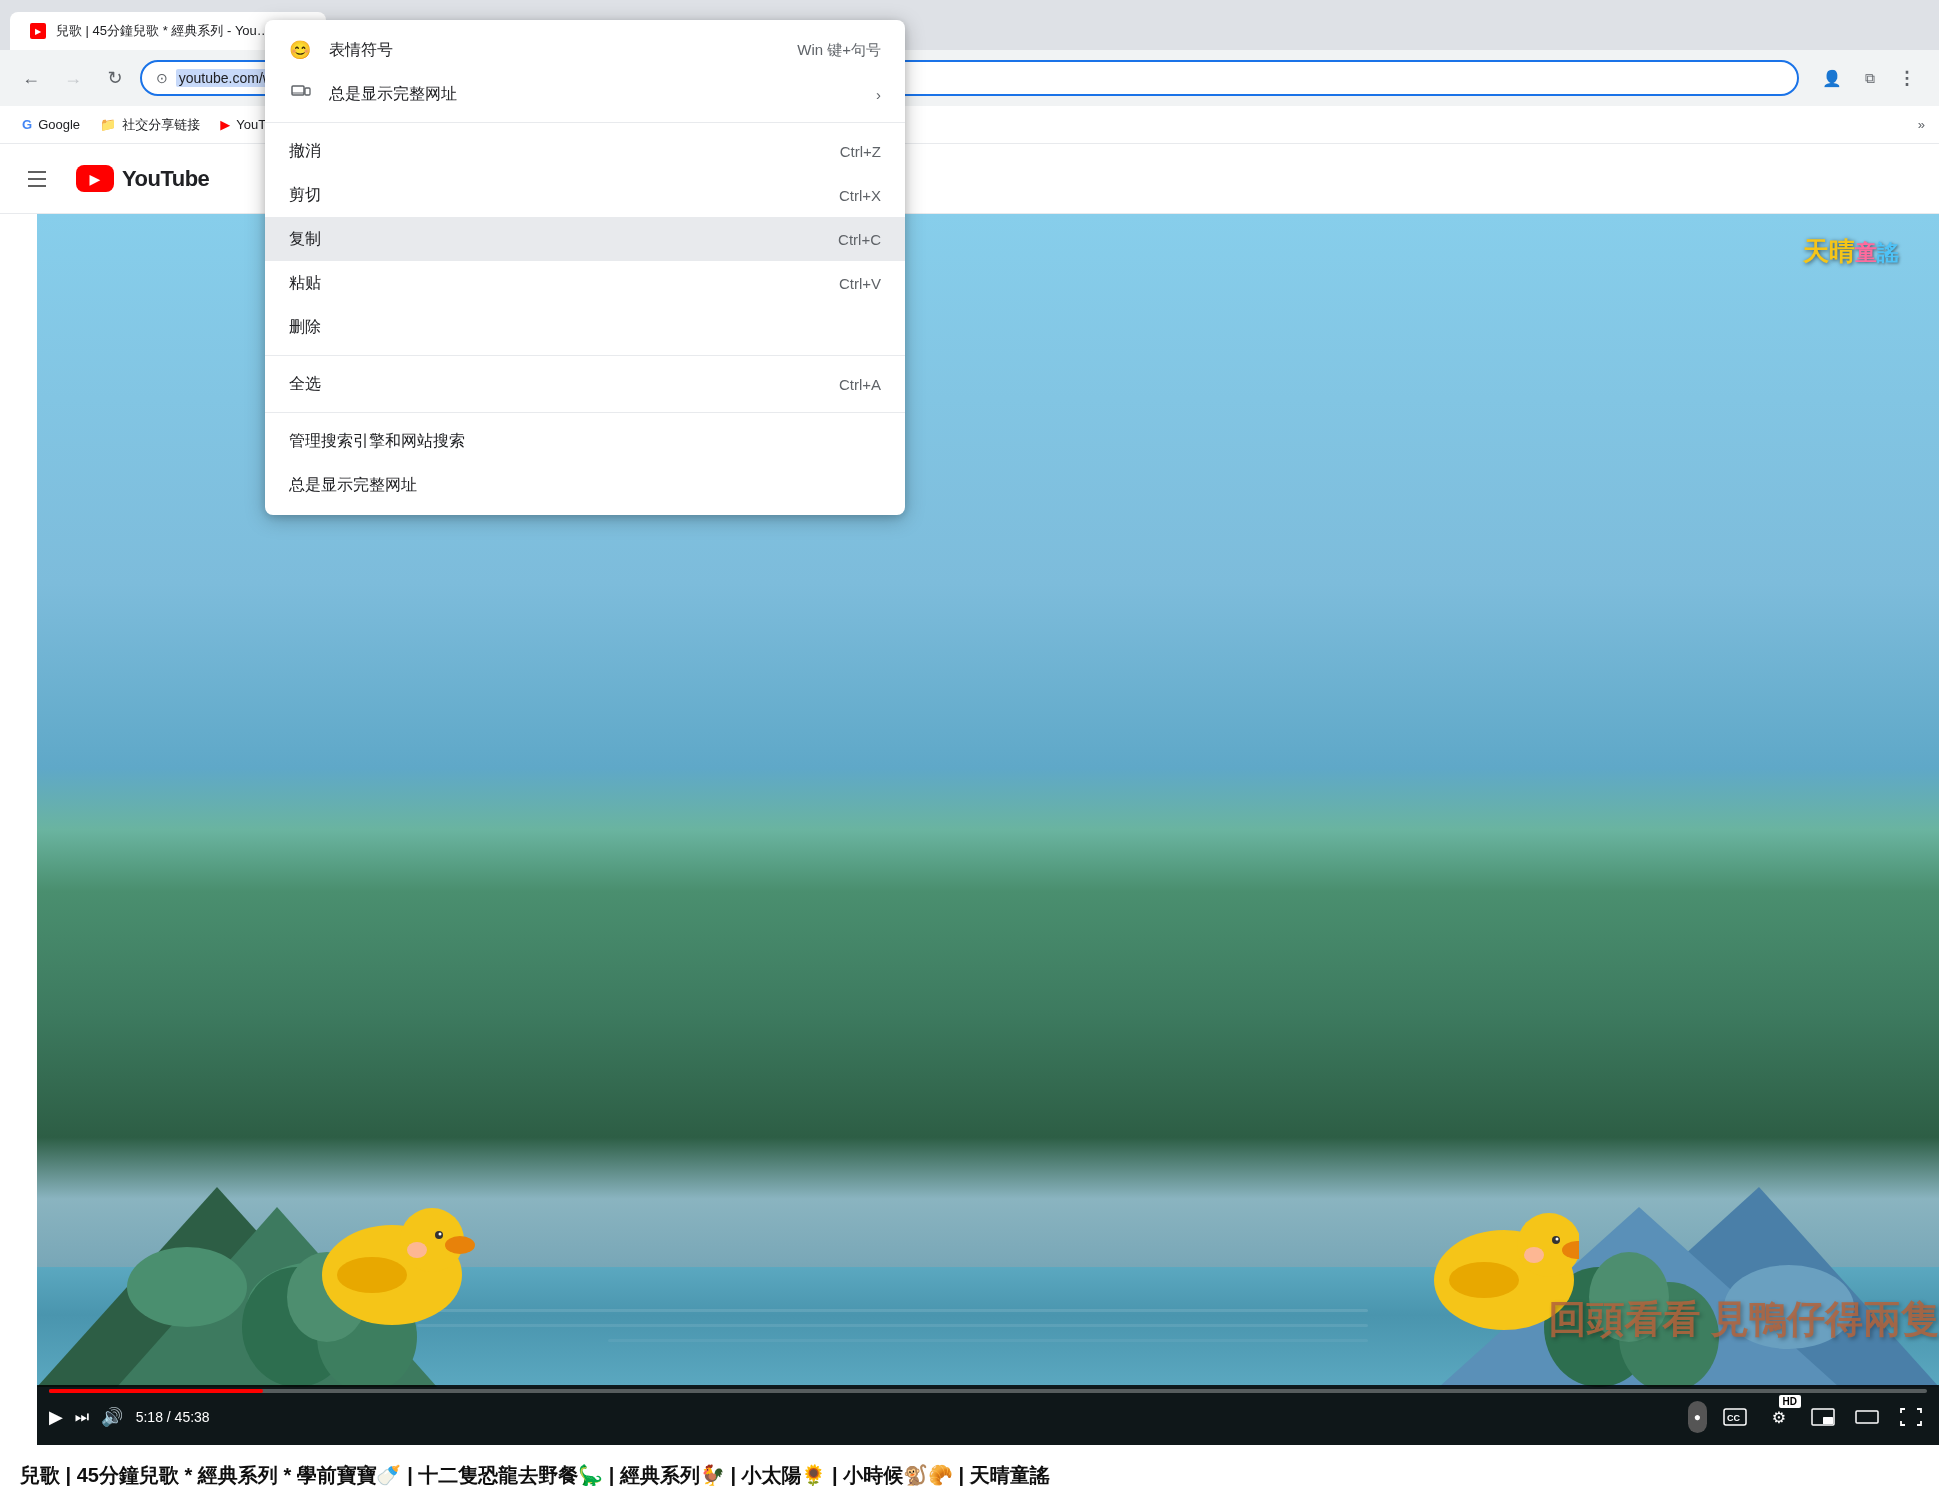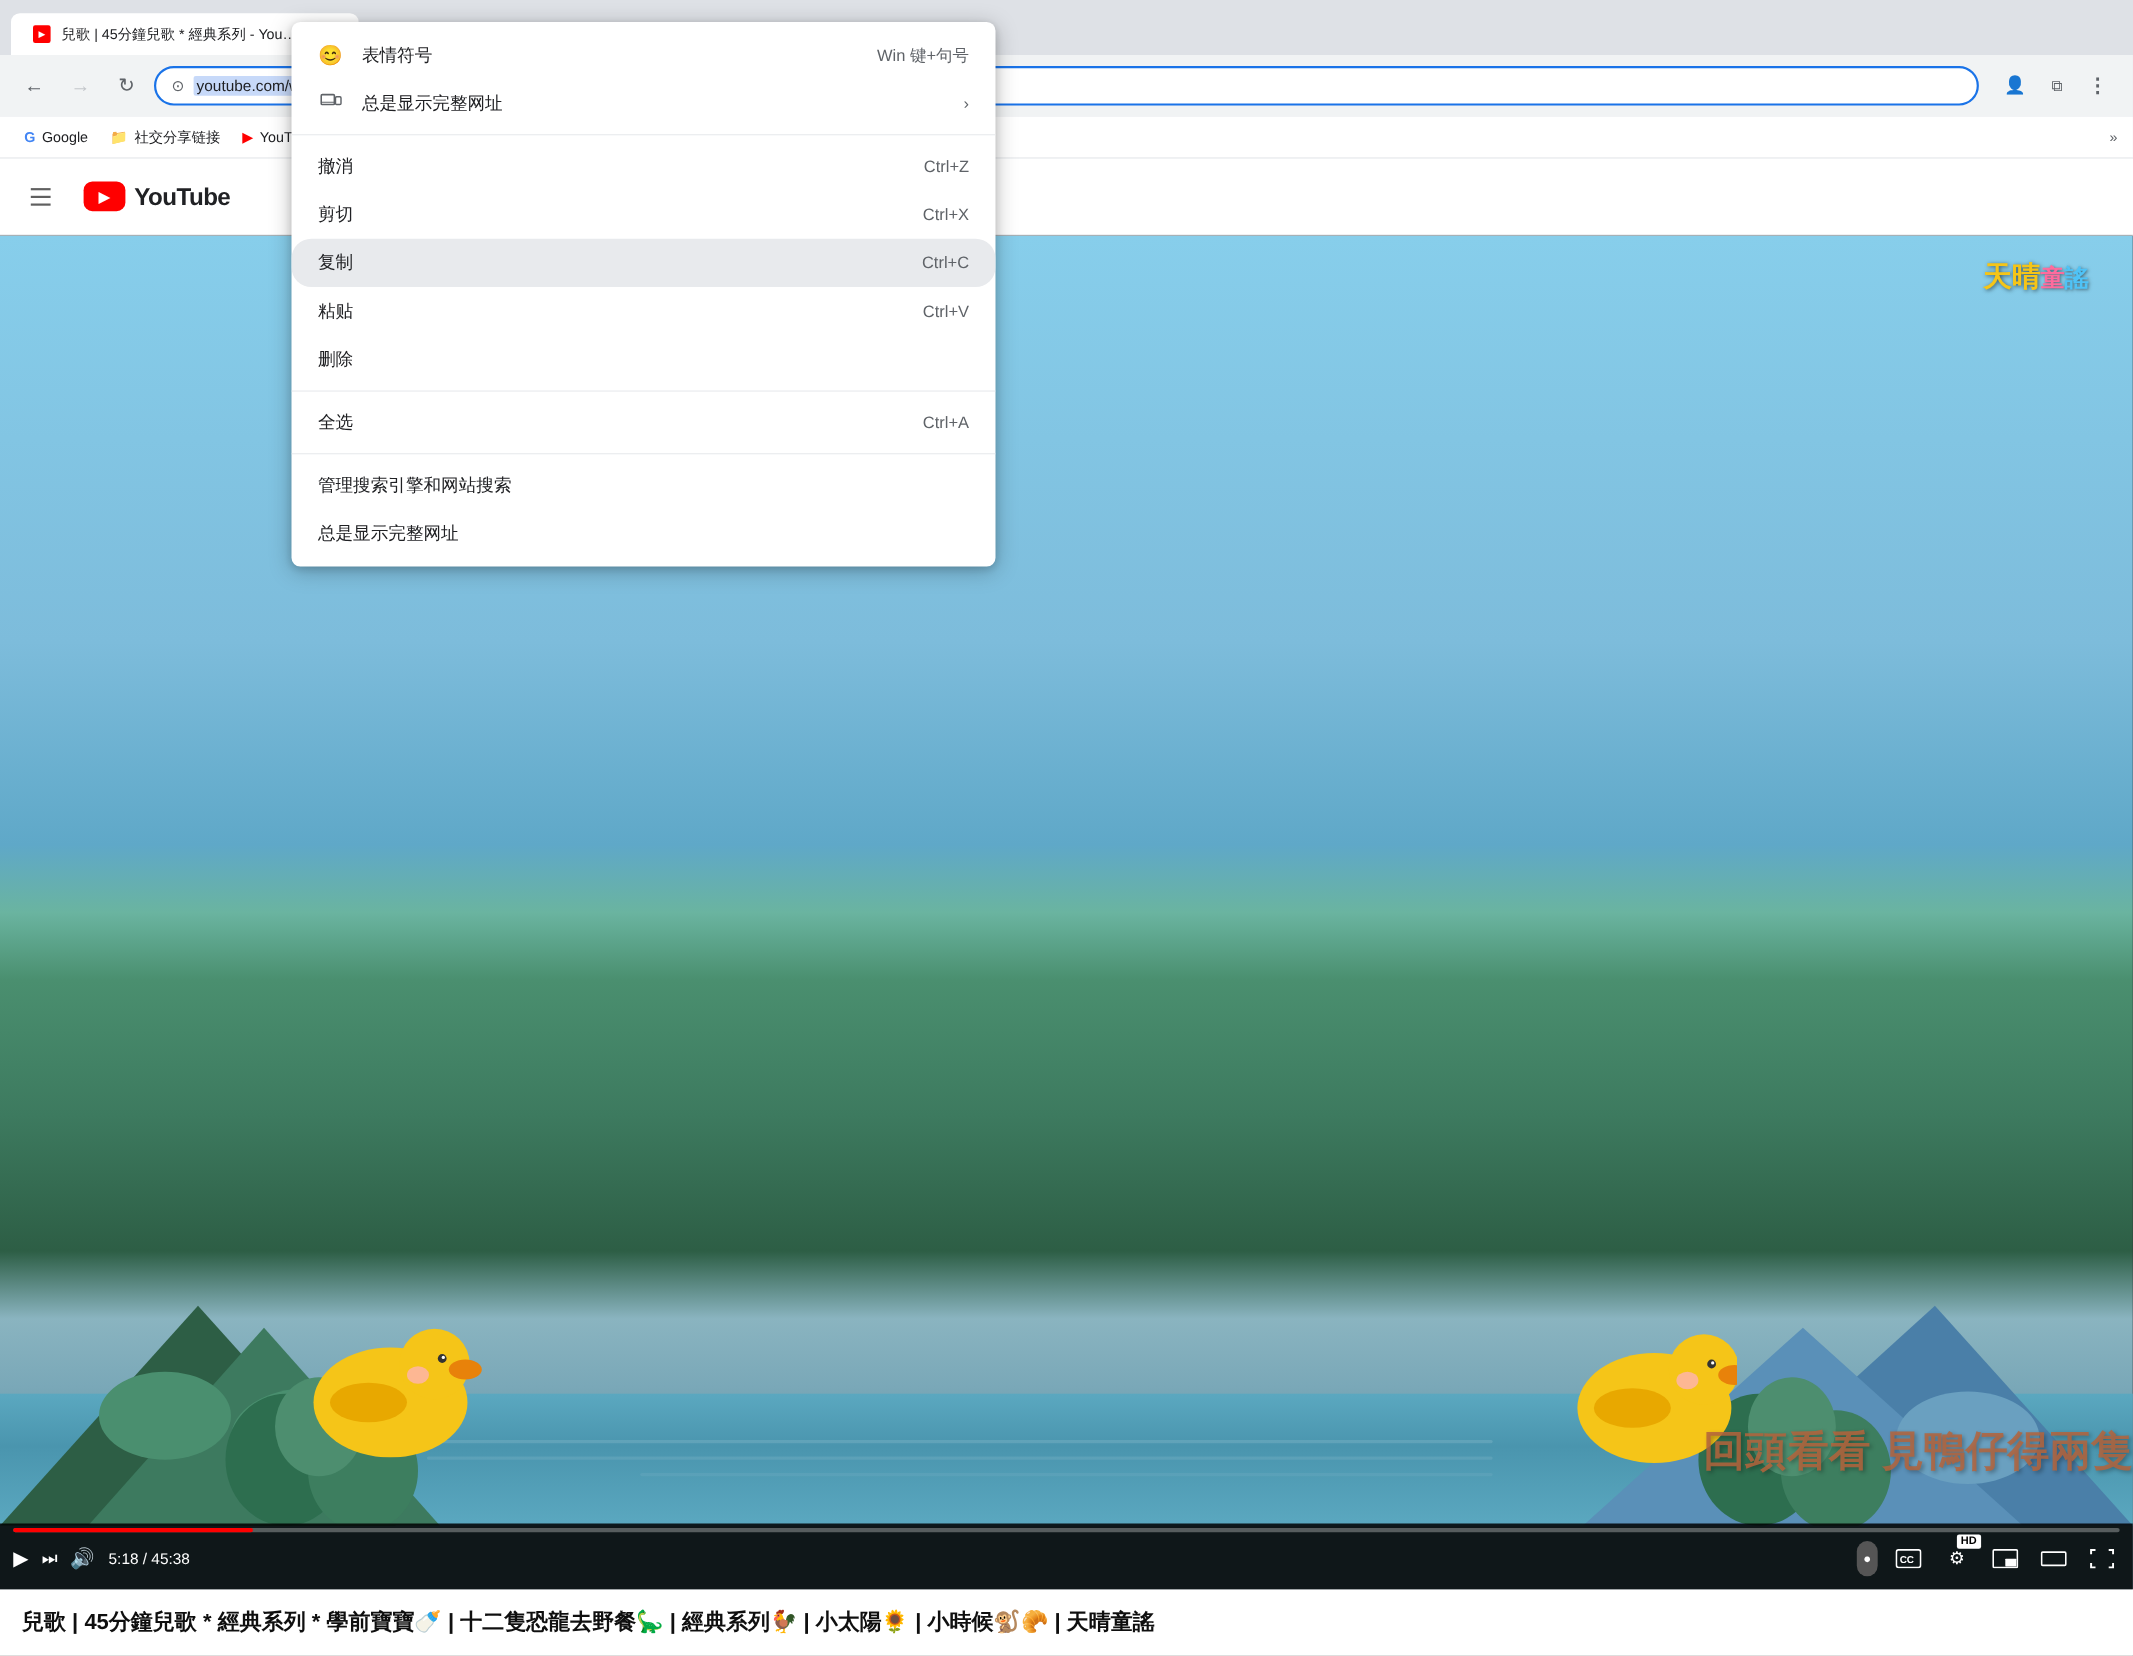--- a/index.html
+++ b/index.html
@@ -188,20 +188,21 @@
       flex: 1;
       display: flex;
       overflow: hidden;
     }
 
     .yt-video-section {
       flex: 1;
       background: #000;
       position: relative;
       overflow: hidden;
+      margin-left: 37px;
     }
 
     .video-bg {
       width: 100%;
       height: 100%;
       background: linear-gradient(180deg, #87ceeb 0%, #7dbcdb 30%, #5fa8c8 45%, #6ab4a0 50%, #4a8f6f 55%, #3d7a5f 65%, #2d5e45 75%, #8ab4c0 80%, #7aa8b8 85%, #6899a8 90%);
       position: absolute;
       top: 0; left: 0; right: 0; bottom: 60px;
     }
 
@@ -359,21 +360,21 @@
     .menu-item {
       display: flex;
       align-items: center;
       justify-content: space-between;
       padding: 10px 24px;
       font-size: 16px;
       color: #202124;
       cursor: pointer;
       min-height: 44px;
     }
-    .menu-item.highlighted { background: #e8eaed; border-radius: 18px; }
+    .menu-item.highlighted { background: #e8eaed; }
 
     .menu-item-label { display: flex; align-items: center; gap: 16px; }
     .menu-shortcut { color: #5f6368; font-size: 15px; }
 
     .menu-divider {
       height: 1px;
       background: #e8eaed;
       margin: 6px 0;
     }
   </style>

